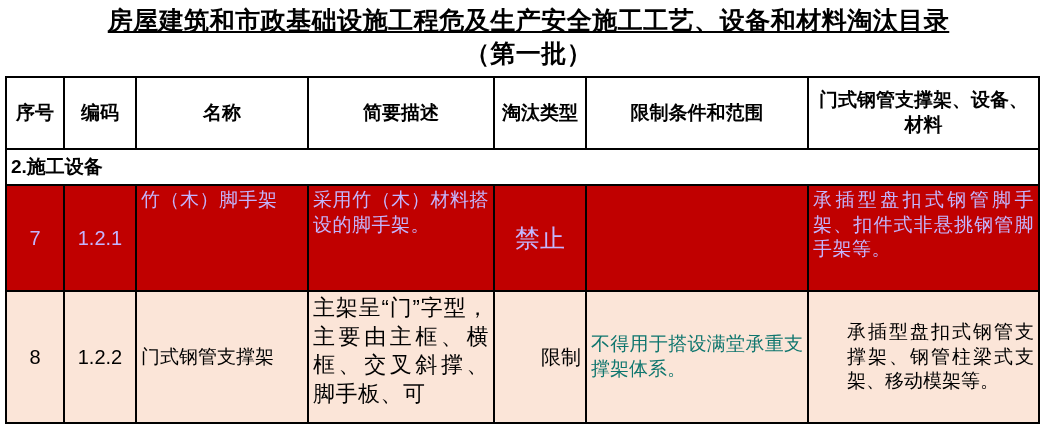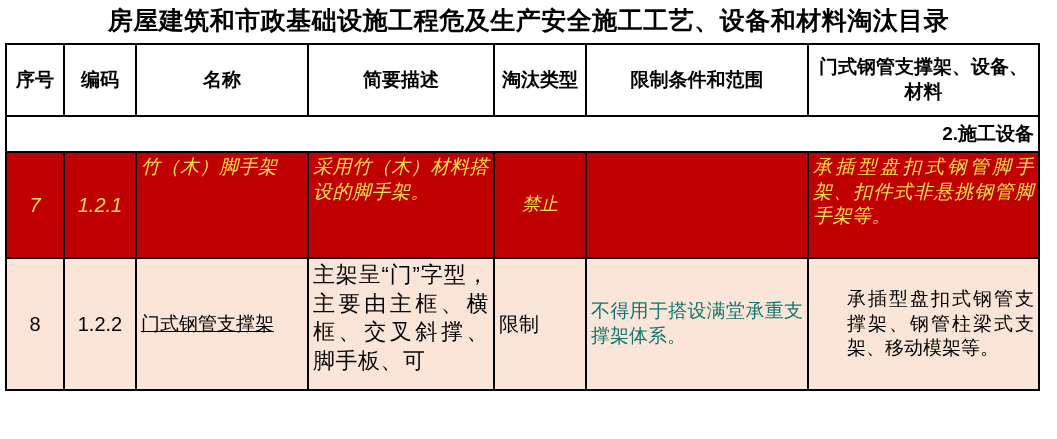--- a/index.html
+++ b/index.html
@@ -23,20 +23,21 @@
   .title-block {
     padding: 4px 40px 2px 40px;
     text-align: center;
   }
   .title-line {
     font-size: 25px;
     font-weight: bold;
     line-height: 1.32;
     letter-spacing: 0.5px;
     white-space: nowrap;
+    text-decoration: underline;
   }
   .title-line2 {
     font-size: 25px;
     font-weight: bold;
     line-height: 1.32;
     letter-spacing: 0.5px;
   }
   table.doc-table {
     border-collapse: collapse;
     width: 903px;
@@ -58,76 +59,74 @@
   }
   .col-seq { width: 58px; }
   .col-code { width: 72px; }
   .col-name { width: 172px; }
   .col-desc { width: 186px; }
   .col-type { width: 92px; }
   .col-limit { width: 222px; }
   .col-alt { width: 231px; }
 
   .section-row td {
-    text-align: right;
+    text-align: left;
     font-weight: bold;
     font-size: 20px;
     height: 30px;
     padding: 2px;
   }
   .row-red td {
     background: #c00000;
-    color: #fde047;
+    color: #c4b5fd;
     height: 100px;
-    font-style: italic;
   }
   .row-red td.cell-seq,
   .row-red td.cell-code {
     text-align: center;
     vertical-align: middle;
     font-size: 20px;
   }
   .row-red td.cell-text {
     vertical-align: top;
     text-align: justify;
     text-justify: inter-ideograph;
     font-size: 19px;
     letter-spacing: 0.5px;
   }
   .row-red td.cell-type {
     text-align: center;
     vertical-align: middle;
-    font-size: 18px;
+    font-size: 25px;
   }
   .row-pink td {
     background: #fbe5d8;
     height: 126px;
   }
   .row-pink td.cell-seq,
   .row-pink td.cell-code {
     text-align: center;
     vertical-align: middle;
     font-size: 20px;
   }
   .row-pink td.cell-name {
     vertical-align: middle;
     text-align: justify;
     text-justify: inter-ideograph;
     font-size: 19px;
-    text-decoration: underline;
   }
   .row-pink td.cell-desc {
     vertical-align: top;
     text-align: justify;
     text-justify: inter-ideograph;
     font-size: 22px;
     letter-spacing: 0.5px;
   }
   .row-pink td.cell-type {
-    text-align: left;
+    text-align: right;
     vertical-align: middle;
     font-size: 20px;
     border-radius: 6px;
   }
   .row-pink td.cell-limit {
     vertical-align: middle;
     text-align: justify;
     text-justify: inter-ideograph;
     font-size: 19px;
     color: #0f766e;
@@ -140,20 +139,21 @@
     padding-left: 38px;
   }
 </style>
 </head>
 <body>
 
 <div class="page">
 
   <div class="title-block">
     <div class="title-line">房屋建筑和市政基础设施工程危及生产安全施工工艺、设备和材料淘汰目录</div>
+    <div class="title-line2">（第一批）</div>
   </div>
 
   <table class="doc-table">
     <colgroup>
       <col class="col-seq">
       <col class="col-code">
       <col class="col-name">
       <col class="col-desc">
       <col class="col-type">
       <col class="col-limit">

